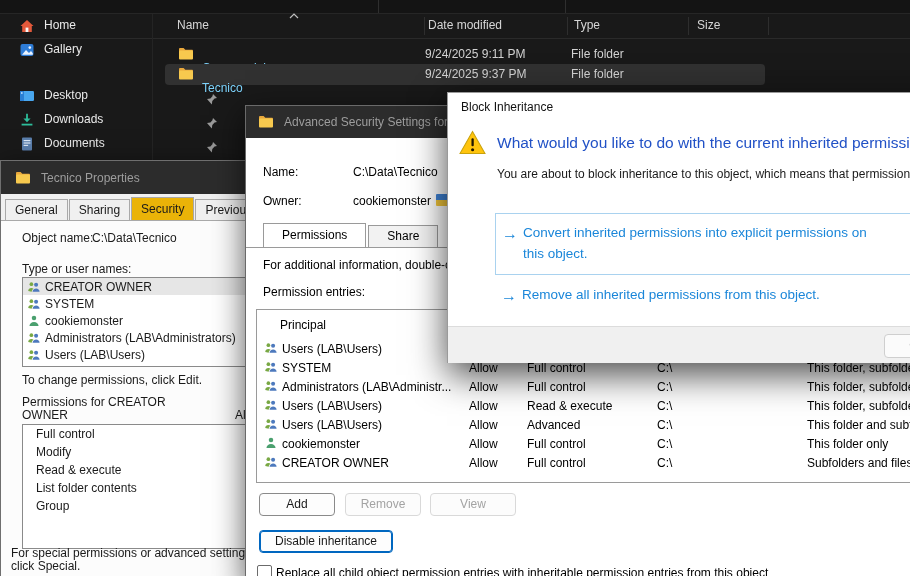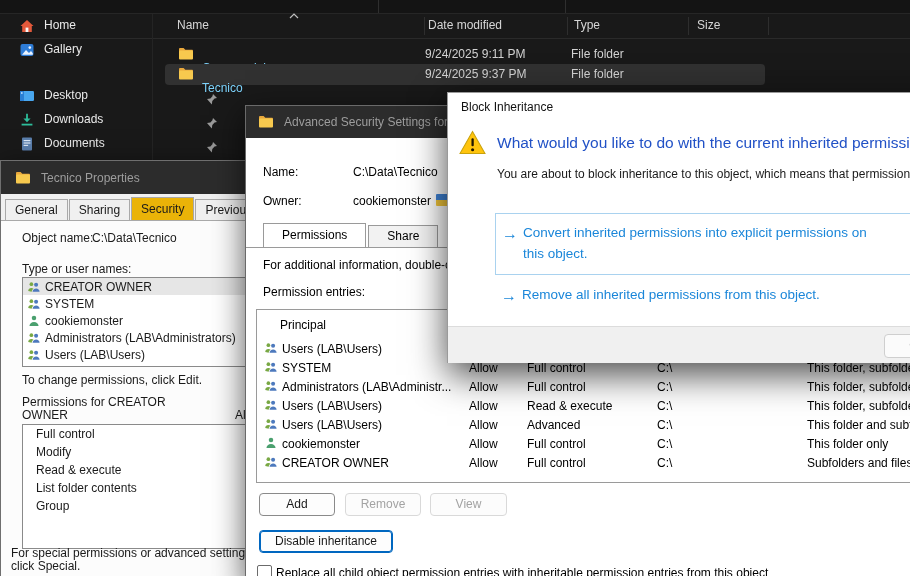--- a/index.html
+++ b/index.html
@@ -407,21 +407,21 @@
         <span class="acell c-name">CREATOR OWNER</span>
         <span class="acell c-type">Allow</span>
         <span class="acell c-acc">Full control</span>
         <span class="acell c-inh">C:\</span>
         <span class="acell c-app">Subfolders and files o...</span>
       </div>
     </div>
 
     <div class="btn" style="left:13px;top:387px;width:76px">Add</div>
     <div class="btn disabled" style="left:99px;top:387px;width:76px">Remove</div>
-    <div class="btn disabled" style="left:184px;top:387px;width:77px">View</div>
+    <div class="btn disabled" style="left:184px;top:387px;width:86px">View</div>
     <div class="btn focus" style="left:13px;top:424px;width:134px">Disable inheritance</div>
 
     <div class="chk" style="left:11px;top:459px"></div>
     <span class="a-abs" style="left:30px;top:460px">Replace all child object permission entries with inheritable permission entries from this object</span>
   </div>
 
   <div class="block">
     <div class="b-title">Block Inheritance</div>
 
     <span class="b-abs" style="left:11px;top:37px">

